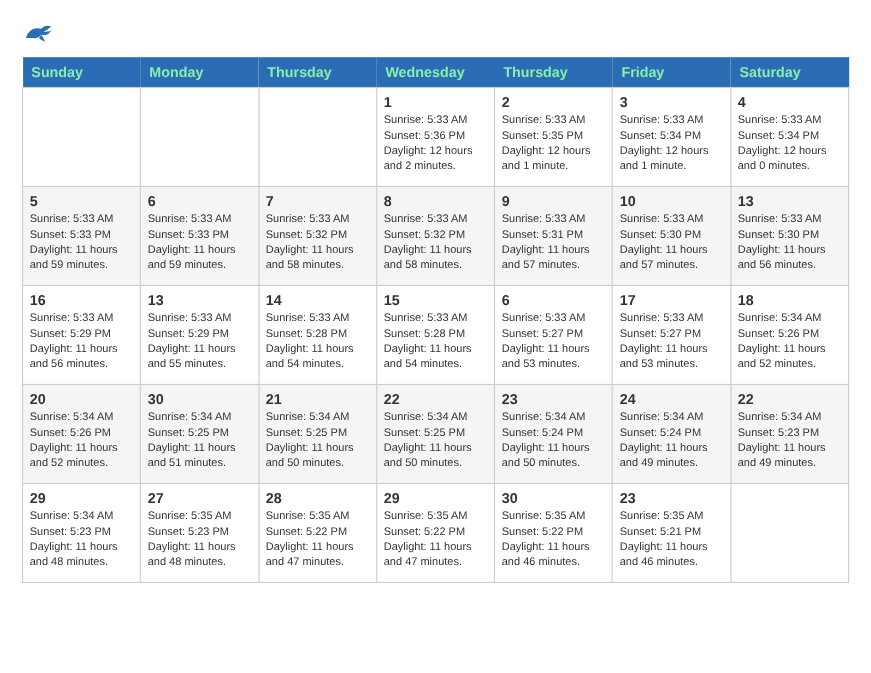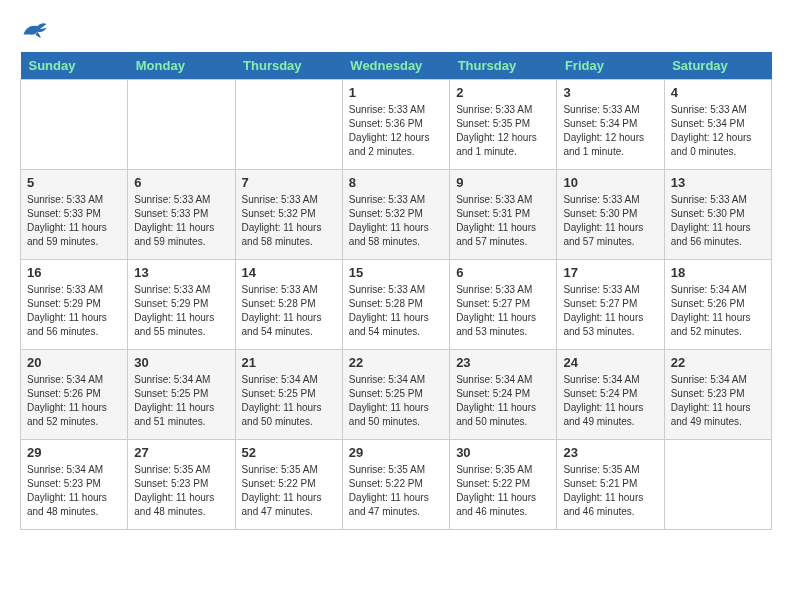--- a/index.html
+++ b/index.html
@@ -313,21 +313,21 @@
 and 48 minutes.</div>
         </td>
         <td>
           <div class="day-number">27</div>
           <div class="day-info" style="white-space: pre-line;">Sunrise: 5:35 AM
 Sunset: 5:23 PM
 Daylight: 11 hours
 and 48 minutes.</div>
         </td>
         <td>
-          <div class="day-number">52</div>
+          <div class="day-number">28</div>
           <div class="day-info" style="white-space: pre-line;">Sunrise: 5:35 AM
 Sunset: 5:22 PM
 Daylight: 11 hours
 and 47 minutes.</div>
         </td>
         <td>
           <div class="day-number">29</div>
           <div class="day-info" style="white-space: pre-line;">Sunrise: 5:35 AM
 Sunset: 5:22 PM
 Daylight: 11 hours

